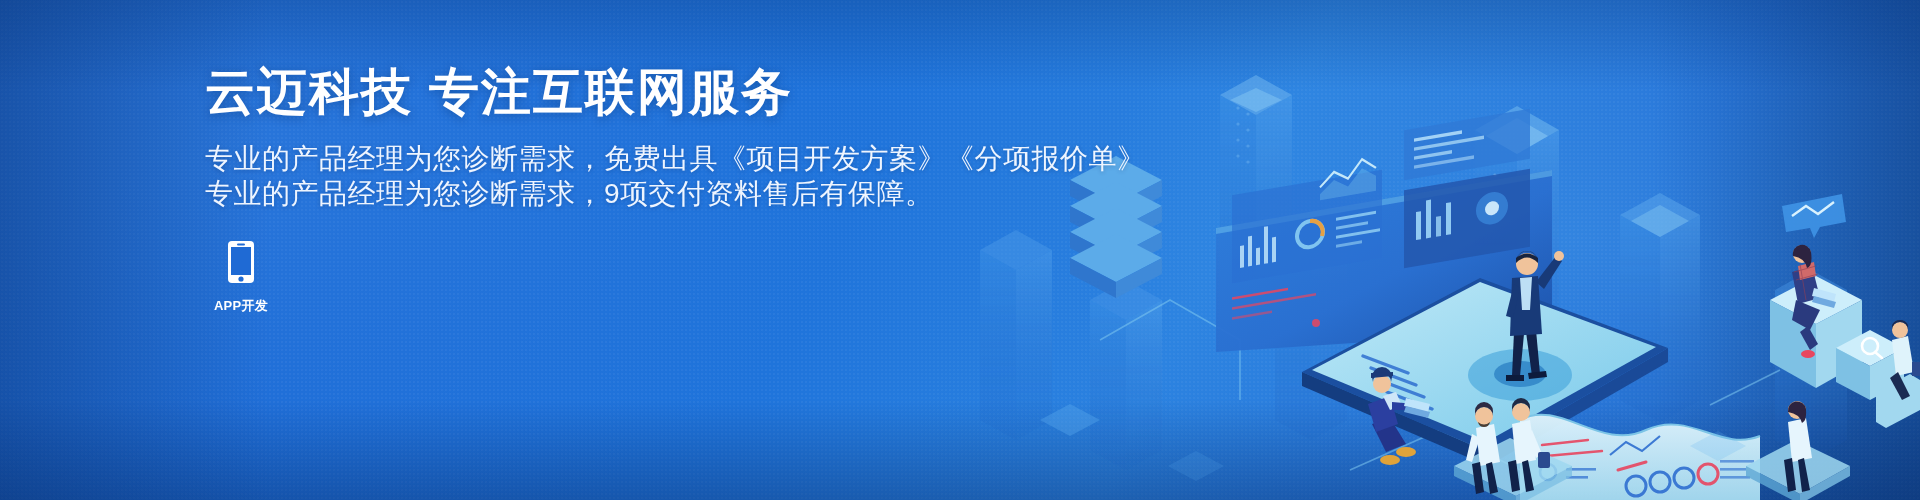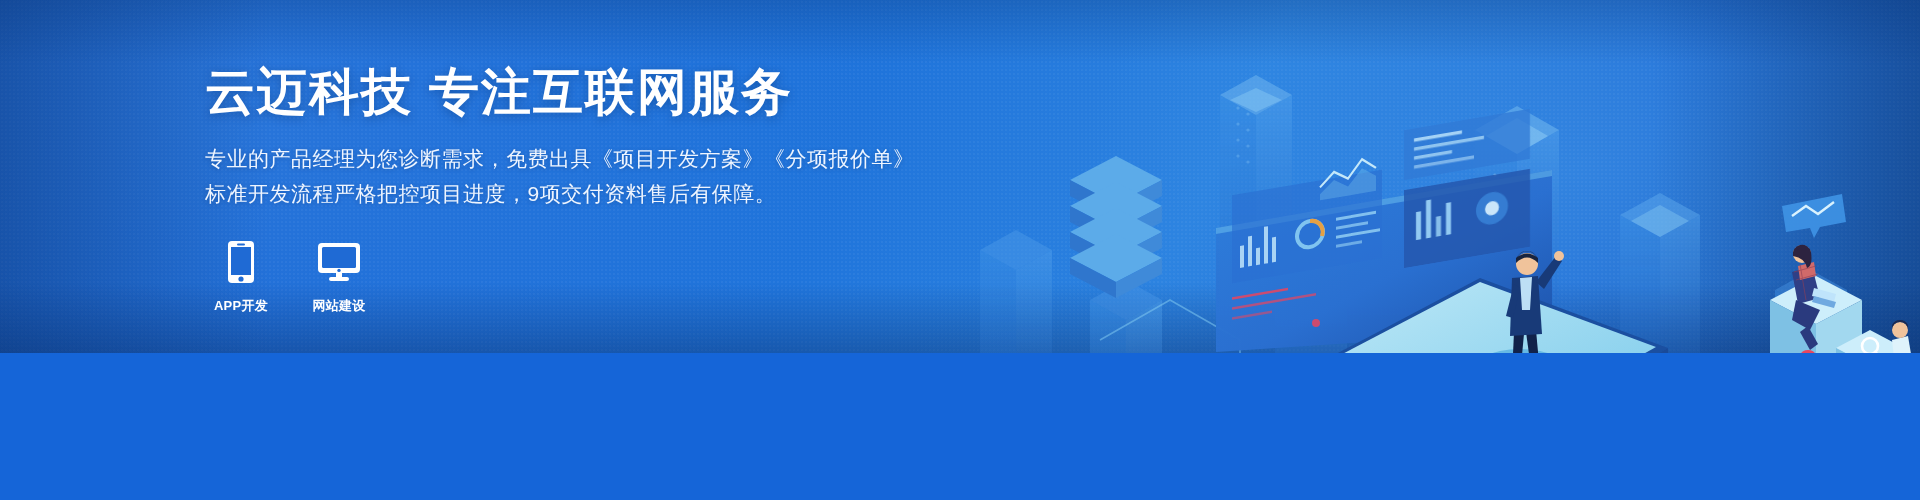--- a/index.html
+++ b/index.html
@@ -4,21 +4,21 @@
 <style>
   * { margin:0; padding:0; box-sizing:border-box; }
   html,body { width:1920px; height:500px; overflow:hidden; }
   body {
     font-family:"Liberation Sans","DejaVu Sans",sans-serif;
     background:#1565d8;
   }
 
   #banner{
     position:relative;
-    width:1920px;height:353px;
+    width:1920px;height:500px;
     overflow:hidden;
     background:
       radial-gradient(ellipse 1100px 720px at 82% 48%, rgba(64,150,232,.55) 0%, rgba(43,120,215,.18) 45%, rgba(0,0,0,0) 72%),
       radial-gradient(ellipse 900px 600px at 12% 30%, rgba(58,134,226,.45) 0%, rgba(0,0,0,0) 70%),
       linear-gradient(116deg,#1b63cf 0%, #1a6ad6 22%, #1f74db 44%, #2b84e2 62%, #1f6ad4 82%, #164f9f 100%);
   }
   
   #banner::before{
     content:"";position:absolute;inset:0;
     background-image:
@@ -41,21 +41,21 @@
     font-weight:bold;
     font-size:50px;
     line-height:1.12;
     color:#ffffff;
     letter-spacing:2px;
     white-space:nowrap;
     text-shadow:0 2px 10px rgba(4,40,95,.35);
   }
   .sub{
     margin-top:22px;
-    font-size:21px;
+    font-size:28px;
     line-height:33px;
     color:#eef5ff;
     letter-spacing:.5px;
     white-space:nowrap;
     text-shadow:0 1px 4px rgba(4,40,95,.30);
   }
   .sub div{ margin-bottom:2px; }
 
   
   .services{
@@ -464,49 +464,37 @@
       </g>
     </svg>
   </div>
 
   <div class="copy">
 
     <div class="headline">云迈科技 专注互联网服务</div>
 
     <div class="sub">
       <div>专业的产品经理为您诊断需求，免费出具《项目开发方案》《分项报价单》</div>
-      <div>标准开发流程严格把控项目进度，9项交付资料售后有保障。</div>
+      <div>专业的产品经理为您诊断需求，9项交付资料售后有保障。</div>
     </div>
 
     <div class="services">
 
       <div class="service">
         <span class="svc-icon">
           <svg width="30" height="44" viewBox="0 0 30 44">
             <rect x="2" y="1" width="26" height="42" rx="4" fill="#ffffff"></rect>
             <rect x="5" y="7" width="20" height="28" fill="#1f6ad4"></rect>
             <rect x="11" y="3.4" width="8" height="2.2" rx="1.1" fill="#1f6ad4"></rect>
             <circle cx="15" cy="39" r="2.6" fill="#1f6ad4"></circle>
           </svg>
         </span>
         <span class="svc-label">APP开发</span>
       </div>
 
 
 
-      <div class="service">
-        <span class="svc-icon">
-          <svg width="44" height="40" viewBox="0 0 44 40">
-            <rect x="1" y="1" width="42" height="30" rx="4" fill="#ffffff"></rect>
-            <rect x="5" y="5" width="34" height="21" rx="1.5" fill="#1f6ad4"></rect>
-            <circle cx="22" cy="28.4" r="1.7" fill="#1f6ad4"></circle>
-            <rect x="19" y="31" width="6" height="4" fill="#ffffff"></rect>
-            <rect x="12" y="35" width="20" height="4" rx="2" fill="#ffffff"></rect>
-          </svg>
-        </span>
-        <span class="svc-label">网站建设</span>
-      </div>
 
 
     </div>
   </div>
 
 </div>
 
 </body></html>

